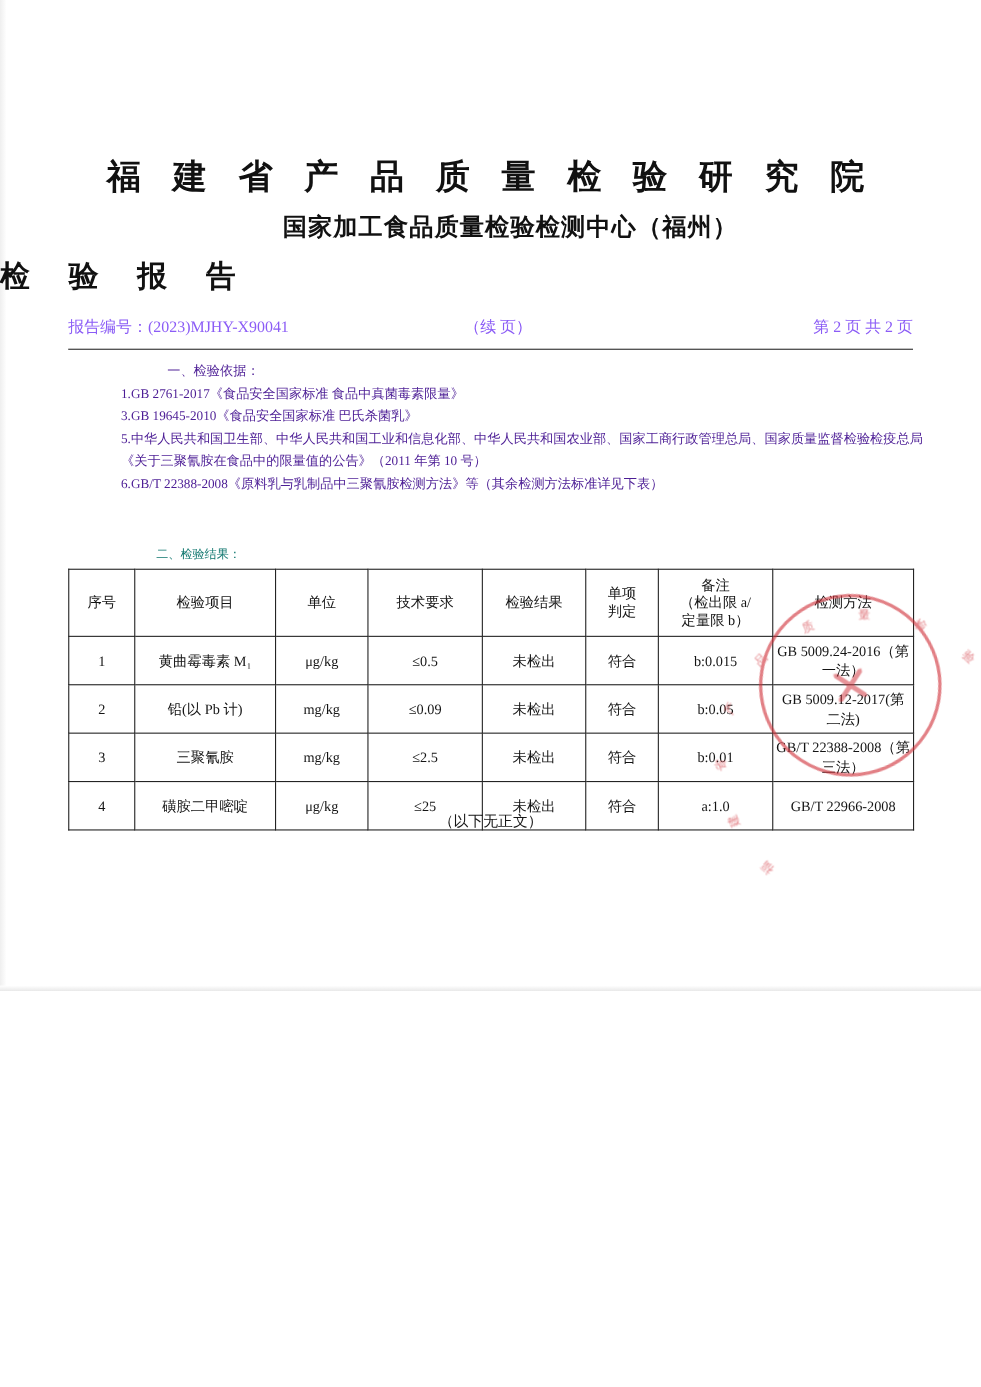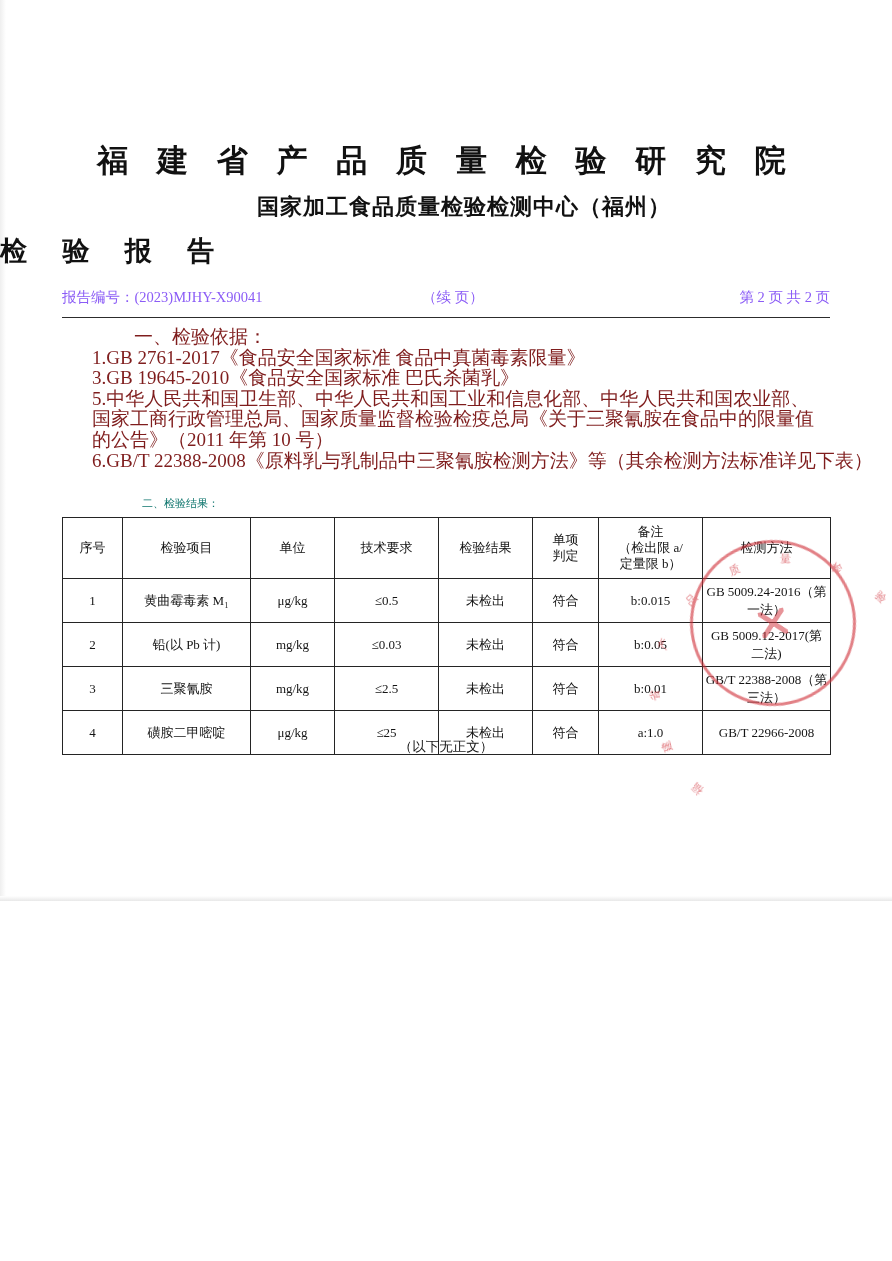--- a/index.html
+++ b/index.html
@@ -94,25 +94,25 @@
     top: 317px;
     left: 62px;
     width: 768px;
     border-top: 1.6px solid #2c2c2c;
   }
 
   
   .basis {
     position: absolute;
     top: 327px;
-    left: 92px;
+    left: 110px;
     width: 730px;
-    font-size: 19px;
+    font-size: 12px;
     line-height: 20.6px;
-    color: #7f1d1d;
+    color: #4c1d95;
   }
   .basis .lead {
     padding-left: 42px;
   }
   .basis .line {
     white-space: nowrap;
   }
   .basis .wrapline {
     white-space: normal;
   }
@@ -283,21 +283,21 @@
           <td>≤0.5</td>
           <td>未检出</td>
           <td>符合</td>
           <td>b:0.015</td>
           <td class="sm">GB 5009.24-2016（第一法）</td>
         </tr>
         <tr>
           <td>2</td>
           <td>铅(以 Pb 计)</td>
           <td>mg/kg</td>
-          <td>≤0.03</td>
+          <td>≤0.09</td>
           <td>未检出</td>
           <td>符合</td>
           <td>b:0.05</td>
           <td class="sm">GB 5009.12-2017(第二法)</td>
         </tr>
         <tr>
           <td>3</td>
           <td>三聚氰胺</td>
           <td>mg/kg</td>
           <td>≤2.5</td>

